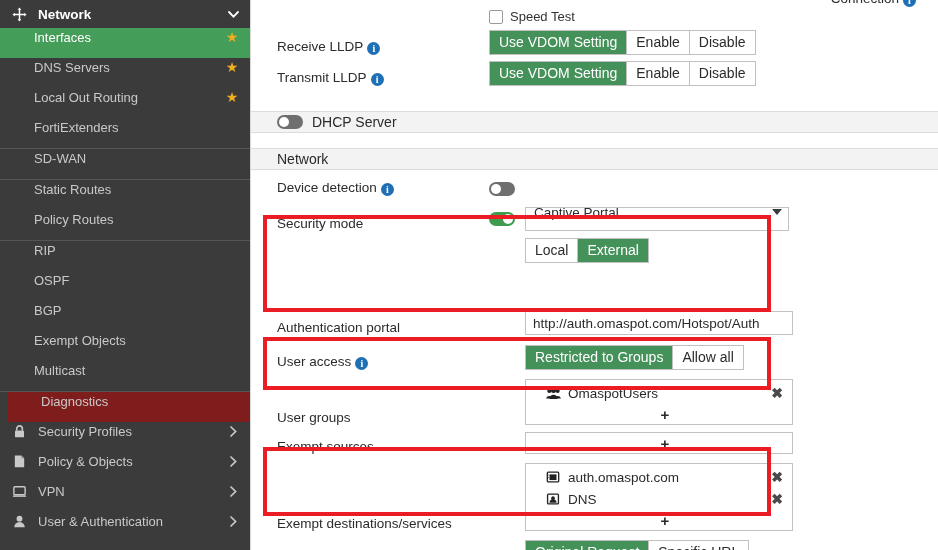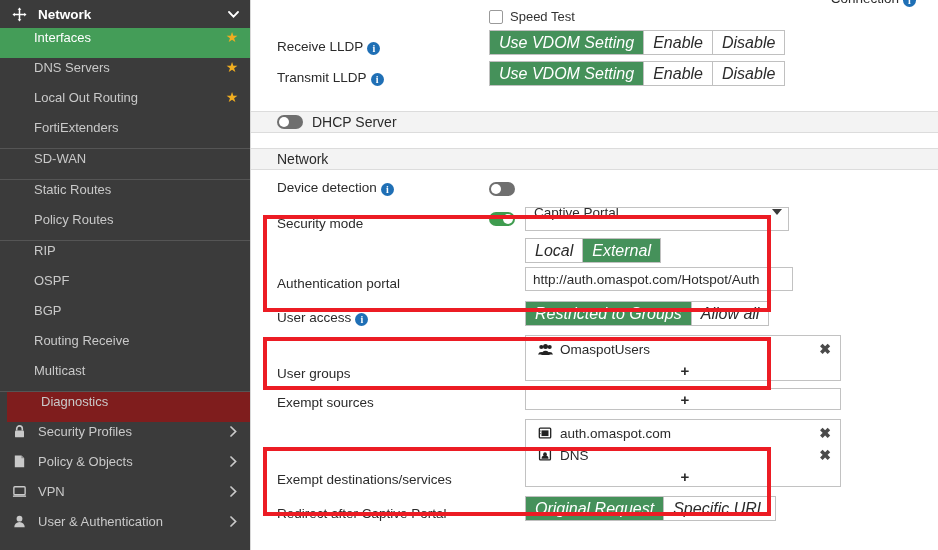--- a/index.html
+++ b/index.html
@@ -94,28 +94,27 @@
     line-height: 13px;
     font-family: "Liberation Serif", serif;
     vertical-align: -1px;
     margin-left: 4px;
   }
 
   
   .seg { display: inline-flex; border: 1px solid #c0c0c0; background: #fff; }
   .seg .sg {
     padding: 3px 9px;
-    font-size: 16px;
+    font-size: 14px;
     color: #2b2b2b;
     border-right: 1px solid #c0c0c0;
     background: #ffffff;
     cursor: pointer;
     white-space: nowrap;
     line-height: 17px;
-    font-style: italic;
   }
   .seg .sg:last-child { border-right: none; }
   .seg .sg.on { background: #45915a; color: #ffffff; }
 
   
   .cbx {
     width: 14px; height: 14px;
     border: 1px solid #9a9a9a;
     border-radius: 2px;
     background: #ffffff;
@@ -186,24 +185,24 @@
     display: flex; align-items: center;
     padding: 0 6px 0 7px;
     font-size: 13.5px;
     color: #2b2b2b;
     overflow: hidden;
     white-space: nowrap;
   }
 
   
   .msel {
-    width: 316px;
+    width: 268px;
     border: 1px solid #c2c2c2;
     background: #ffffff;
-    padding: 2px 0 0 4px;
+    padding: 2px 0 0 12px;
   }
   .msel .mitem {
     display: flex; align-items: center;
     height: 22px;
     padding: 0 8px 0 8px;
     font-size: 13.5px;
     color: #2b2b2b;
   }
   .msel .mitem .mic { flex: 0 0 18px; display:flex; align-items:center; }
   .msel .mitem .mtx { flex: 1 1 auto; padding-left: 4px; }
@@ -301,21 +300,21 @@
       <span class="ni-label">OSPF</span>
       <span class="ni-star"></span>
     </div>
 
     <div class="nav-item sub">
       <span class="ni-label">BGP</span>
       <span class="ni-star"></span>
     </div>
 
     <div class="nav-item sub">
-      <span class="ni-label">Routing Receive</span>
+      <span class="ni-label">Exempt Objects</span>
       <span class="ni-star"></span>
     </div>
 
     <div class="nav-item sub">
       <span class="ni-label">Multicast</span>
       <span class="ni-star"></span>
     </div>
     <div class="nav-sep"></div>
 
     <div class="nav-item sub hl">
@@ -455,21 +454,21 @@
           </span>
         <span class="sel">
           <span class="sel-val">Captive Portal</span>
           <span class="caret"></span>
         </span>
       </div>
     </div>
 
     <div class="row" style="padding-top:4px;">
       <div class="lbl">Authentication portal</div>
-      <div class="ctl" style="flex-direction:column; align-items:flex-start;">
+      <div class="ctl" style="flex-direction:column; align-items:flex-start;gap:44px;">
         <div class="seg" style="margin-left:36px;">
           <div class="sg">Local</div>
           <div class="sg on">External</div>
         </div>
         <div class="txt" style="margin-left:36px; margin-top:4px;">http://auth.omaspot.com/Hotspot/Auth</div>
       </div>
     </div>
 
     <div style="height:5px;"></div>
 

